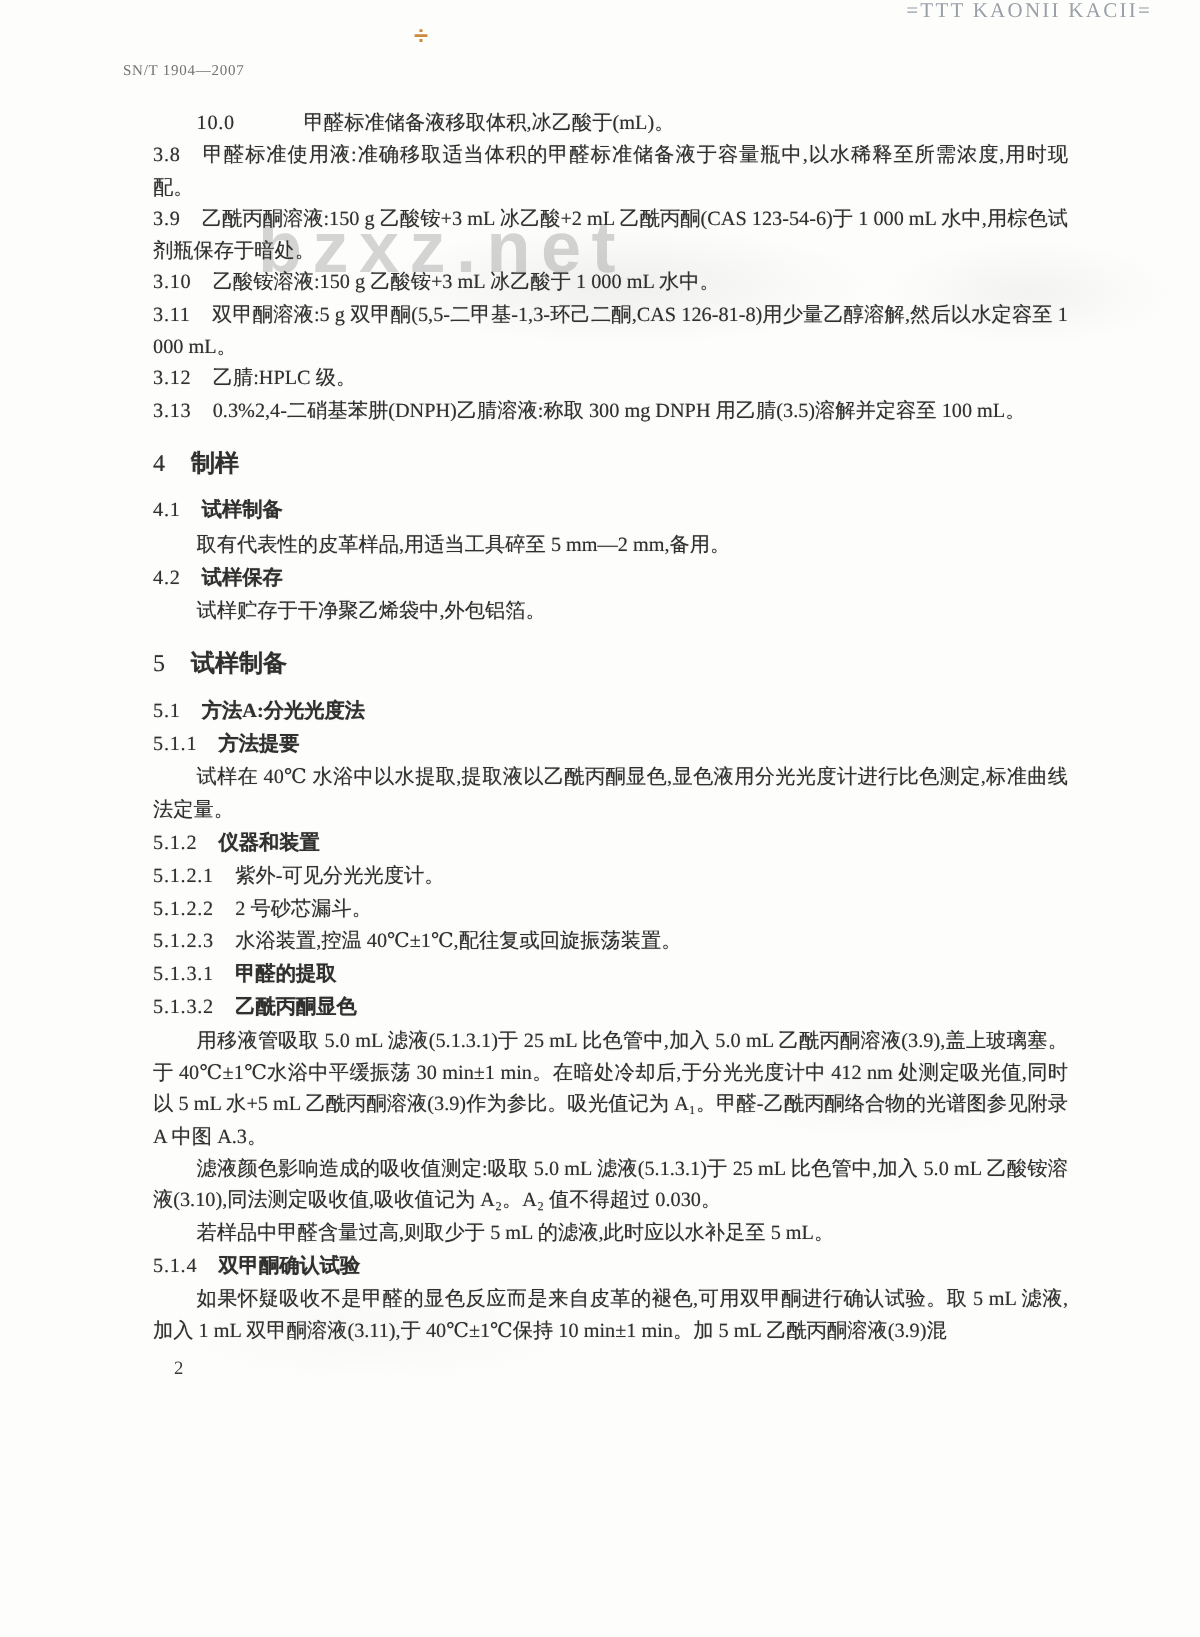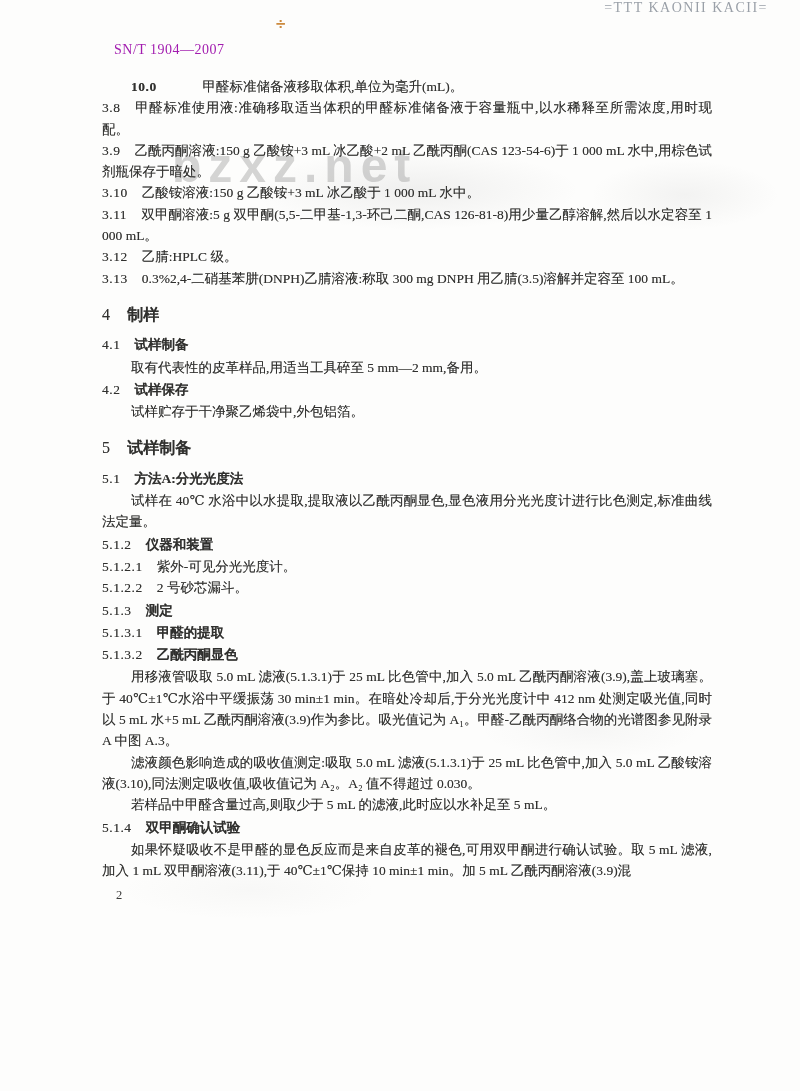--- a/index.html
+++ b/index.html
@@ -38,36 +38,36 @@
   }
   .watermark{
     position:absolute;left:172px;top:138px;z-index:0;
     font-family:"Liberation Sans","DejaVu Sans",sans-serif;
     font-weight:bold;font-size:48px;letter-spacing:7px;
     color:rgba(150,150,150,0.40);
     pointer-events:none;white-space:nowrap;
   }
   .doc-code{
     position:relative;z-index:1;
-    padding:42px 0 0 114px;
-    font-size:14px;letter-spacing:0.5px;
-    color:#a21caf;
+    padding:42px 0 0 82px;
+    font-size:10px;letter-spacing:0.5px;
+    color:#737373;
   }
   .content{
     position:relative;z-index:1;
     margin-top:18px;
     padding:0 88px 0 102px;
     font-size:13.5px;line-height:21.3px;
     text-align:justify;
     text-shadow:0 0 0.6px rgba(70,70,70,0.55);
   }
   .blk{margin:0;}
   .blk .num{margin-right:1.05em;font-weight:normal;letter-spacing:0.5px;}
   .var{padding-left:2.15em;}
-  .var .num{font-weight:bold;margin-right:3.4em;}
+  .var .num{font-weight:normal;margin-right:3.4em;}
   .h1{font-weight:bold;margin:15px 0 9px;font-size:16px;}
   .h2{font-weight:bold;margin:1px 0;}
   .para{text-indent:2.15em;}
   .page-num{
     position:relative;z-index:1;
     margin-top:7px;padding-left:116px;
     font-size:12.5px;color:#3a3a38;
   }
 </style>
 </head>
@@ -79,39 +79,40 @@
   <div class="smudge s3"></div>
   <div class="smudge s4"></div>
 
   <div class="watermark">bzxz.net</div>
   <div class="corner-mark">÷</div>
   <div class="top-right">=TTT KAONII KACII=</div>
 
   <div class="doc-code">SN/T 1904—2007</div>
 
   <div class="content" id="doc-body">
-      <p class="blk var"><span class="num">10.0</span><span>甲醛标准储备液移取体积,单位为毫升(mL)。</span></p>
+      <p class="blk var"><span class="num">10.0</span><span>甲醛标准储备液移取体积,冰乙酸于(mL)。</span></p>
       <p class="blk clause"><span class="num">3.8</span><span>甲醛标准使用液:准确移取适当体积的甲醛标准储备液于容量瓶中,以水稀释至所需浓度,用时现配。</span></p>
       <p class="blk clause"><span class="num">3.9</span><span>乙酰丙酮溶液:150 g 乙酸铵+3 mL 冰乙酸+2 mL 乙酰丙酮(CAS 123-54-6)于 1 000 mL 水中,用棕色试剂瓶保存于暗处。</span></p>
       <p class="blk clause"><span class="num">3.10</span><span>乙酸铵溶液:150 g 乙酸铵+3 mL 冰乙酸于 1 000 mL 水中。</span></p>
       <p class="blk clause"><span class="num">3.11</span><span>双甲酮溶液:5 g 双甲酮(5,5-二甲基-1,3-环己二酮,CAS 126-81-8)用少量乙醇溶解,然后以水定容至 1 000 mL。</span></p>
       <p class="blk clause"><span class="num">3.12</span><span>乙腈:HPLC 级。</span></p>
       <p class="blk clause"><span class="num">3.13</span><span>0.3%2,4-二硝基苯肼(DNPH)乙腈溶液:称取 300 mg DNPH 用乙腈(3.5)溶解并定容至 100 mL。</span></p>
       <p class="blk h1"><span class="num">4</span><span>制样</span></p>
       <p class="blk h2"><span class="num">4.1</span><span>试样制备</span></p>
       <p class="blk para"><span>取有代表性的皮革样品,用适当工具碎至 5 mm—2 mm,备用。</span></p>
       <p class="blk h2"><span class="num">4.2</span><span>试样保存</span></p>
       <p class="blk para"><span>试样贮存于干净聚乙烯袋中,外包铝箔。</span></p>
       <p class="blk h1"><span class="num">5</span><span>试样制备</span></p>
       <p class="blk h2"><span class="num">5.1</span><span>方法A:分光光度法</span></p>
+      <p class="blk h2"><span class="num">5.1.1</span><span>方法提要</span></p>
       <p class="blk para"><span>试样在 40℃ 水浴中以水提取,提取液以乙酰丙酮显色,显色液用分光光度计进行比色测定,标准曲线法定量。</span></p>
       <p class="blk h2"><span class="num">5.1.2</span><span>仪器和装置</span></p>
       <p class="blk clause"><span class="num">5.1.2.1</span><span>紫外-可见分光光度计。</span></p>
       <p class="blk clause"><span class="num">5.1.2.2</span><span>2 号砂芯漏斗。</span></p>
-      <p class="blk h2"><span class="num">5.1.3</span><span>测定</span></p>
+      <p class="blk clause"><span class="num">5.1.2.3</span><span>水浴装置,控温 40℃±1℃,配往复或回旋振荡装置。</span></p>
       <p class="blk h2"><span class="num">5.1.3.1</span><span>甲醛的提取</span></p>
       <p class="blk h2"><span class="num">5.1.3.2</span><span>乙酰丙酮显色</span></p>
       <p class="blk para"><span>用移液管吸取 5.0 mL 滤液(5.1.3.1)于 25 mL 比色管中,加入 5.0 mL 乙酰丙酮溶液(3.9),盖上玻璃塞。于 40℃±1℃水浴中平缓振荡 30 min±1 min。在暗处冷却后,于分光光度计中 412 nm 处测定吸光值,同时以 5 mL 水+5 mL 乙酰丙酮溶液(3.9)作为参比。吸光值记为 A₁。甲醛-乙酰丙酮络合物的光谱图参见附录 A 中图 A.3。</span></p>
       <p class="blk para"><span>滤液颜色影响造成的吸收值测定:吸取 5.0 mL 滤液(5.1.3.1)于 25 mL 比色管中,加入 5.0 mL 乙酸铵溶液(3.10),同法测定吸收值,吸收值记为 A₂。A₂ 值不得超过 0.030。</span></p>
       <p class="blk para"><span>若样品中甲醛含量过高,则取少于 5 mL 的滤液,此时应以水补足至 5 mL。</span></p>
       <p class="blk h2"><span class="num">5.1.4</span><span>双甲酮确认试验</span></p>
       <p class="blk para"><span>如果怀疑吸收不是甲醛的显色反应而是来自皮革的褪色,可用双甲酮进行确认试验。取 5 mL 滤液,加入 1 mL 双甲酮溶液(3.11),于 40℃±1℃保持 10 min±1 min。加 5 mL 乙酰丙酮溶液(3.9)混</span></p>
     </div>
 
   <div class="page-num">2</div>

